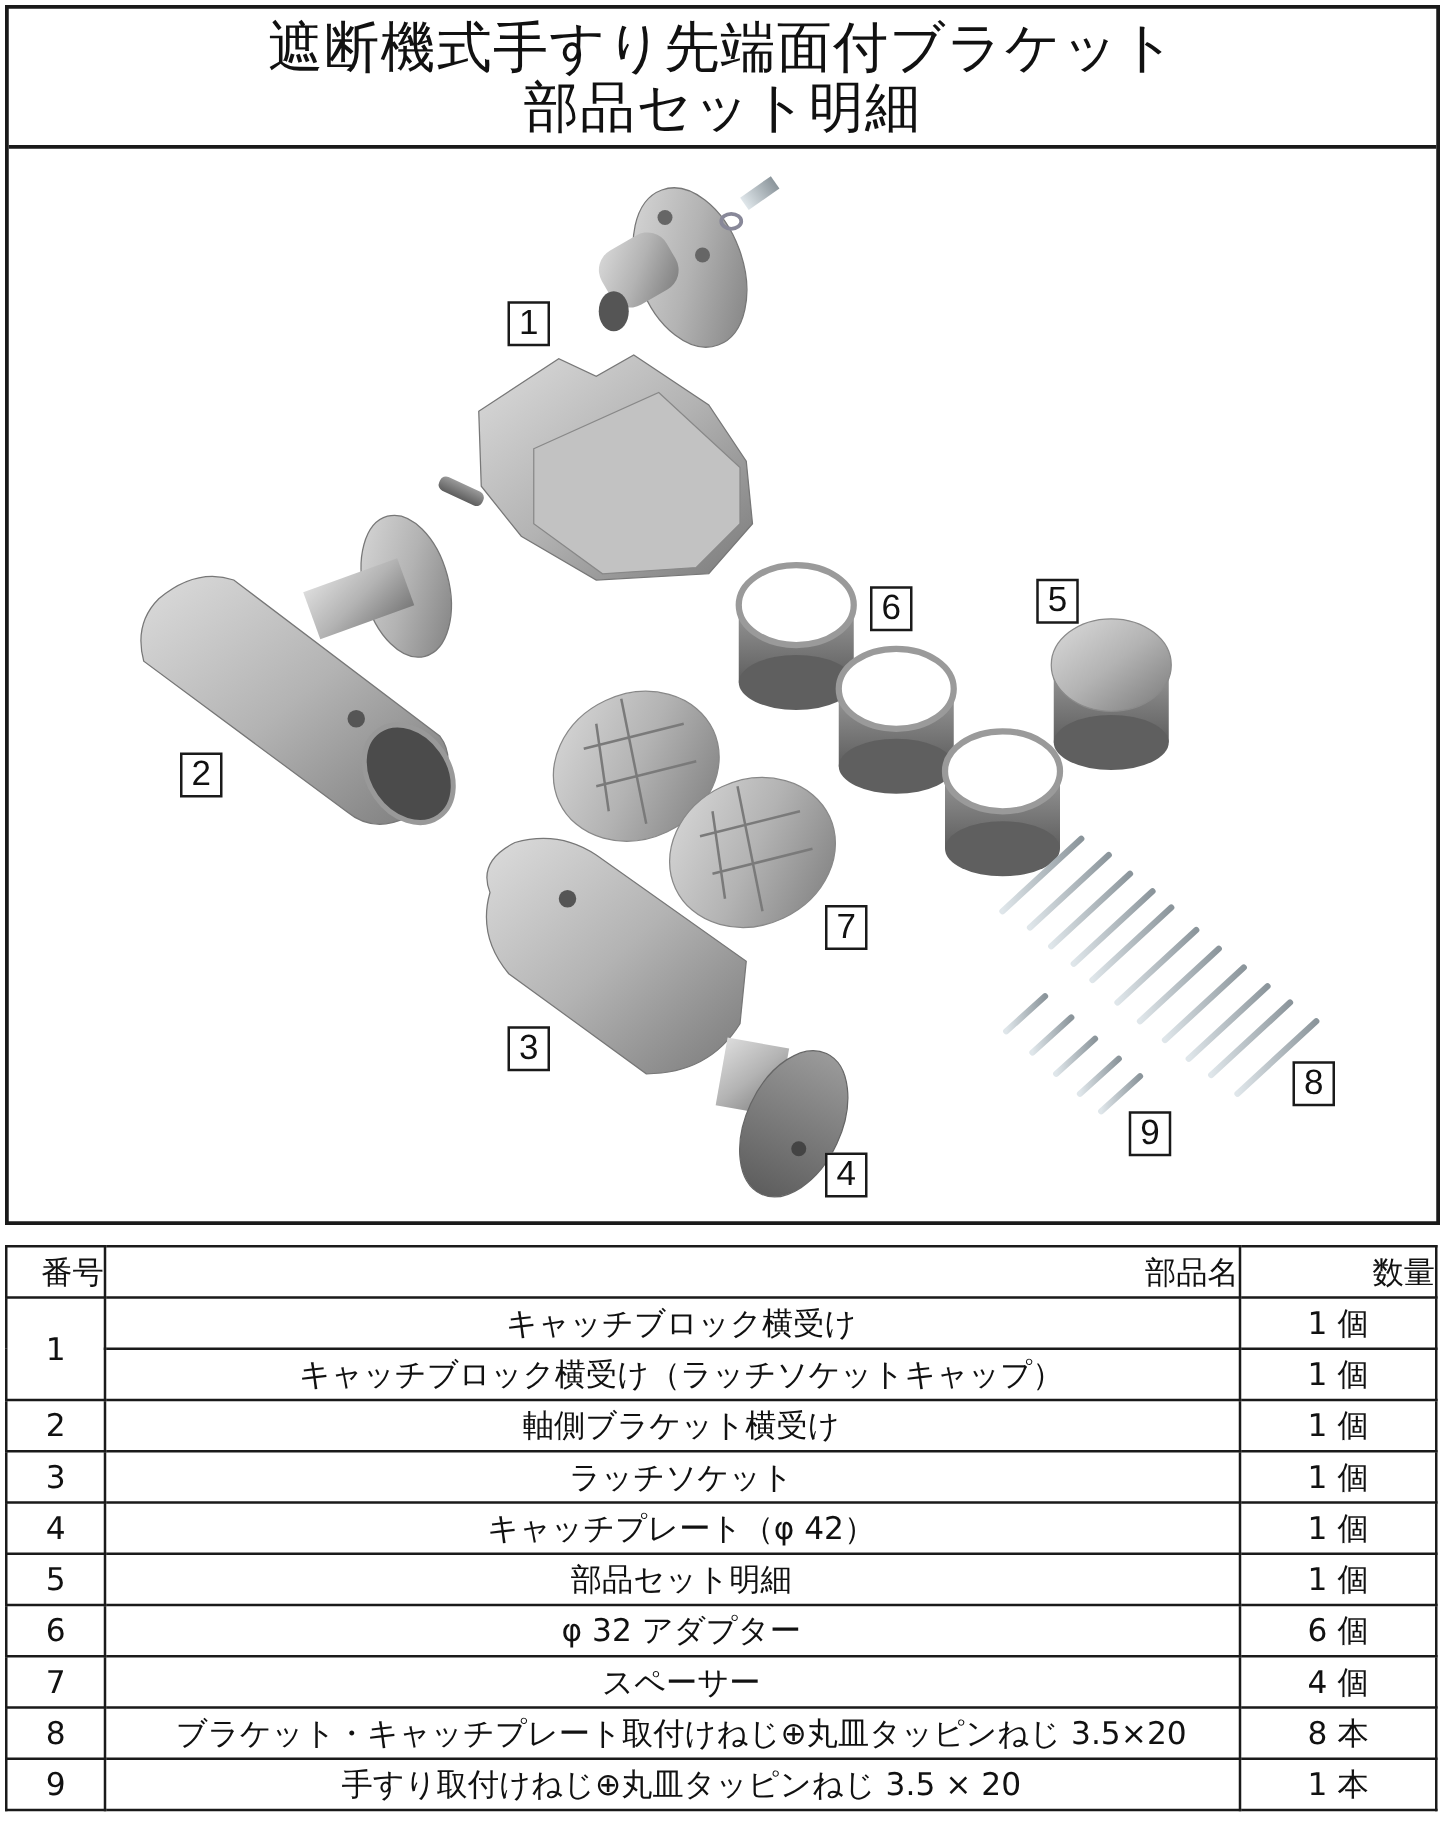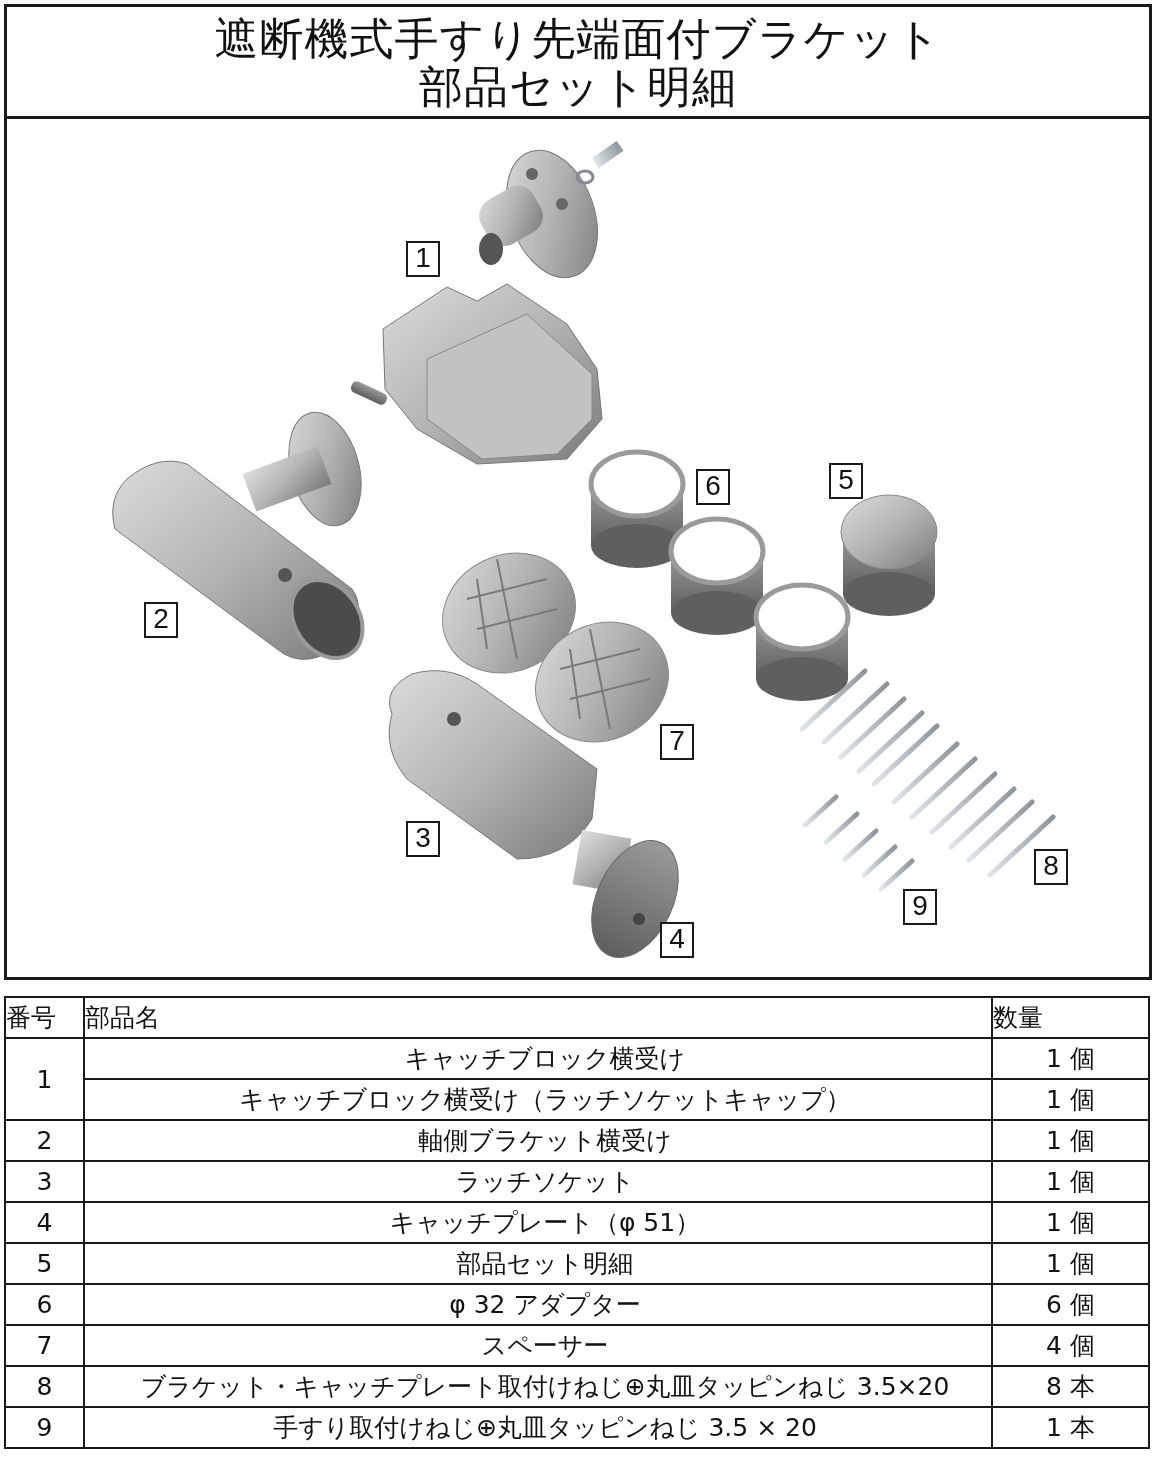--- a/index.html
+++ b/index.html
@@ -12,21 +12,21 @@
   .title-line { font-size: 44px; line-height: 48px; letter-spacing: 1px; }
   .title-line.l1 { margin-top: 8px; }
   .illus { position: absolute; left: 0; top: 112px; width: 1142px; height: 858px; }
   .label { position: absolute; border: 2px solid #1a1a1a; background: #fff;
            font-size: 28px; line-height: 30px; width: 30px; height: 32px;
            text-align: center; font-family: "Liberation Sans", sans-serif; }
   table.parts { position: absolute; left: 4px; top: 996px; width: 1146px;
                 border-collapse: collapse; table-layout: fixed; }
   table.parts td, table.parts th { border: 2px solid #1a1a1a; height: 39px;
                 font-size: 25px; font-weight: normal; padding: 0; }
-  table.parts th { text-align: left; }
+  table.parts th { text-align: right; }
   .c-no { width: 77px; text-align: center; }
   .c-name { text-align: center; padding-left: 14px !important; white-space: nowrap; }
   .c-qty { width: 155px; text-align: center; margin-left: 35px; }
   svg { display: block; }
 </style>
 </head>
 <body>
 
 <div class="frame">
   <div class="title-area">
@@ -173,21 +173,21 @@
     <td class="c-name">軸側ブラケット横受け</td>
     <td class="c-qty">1 個</td>
   </tr>
   <tr>
     <td class="c-no">3</td>
     <td class="c-name">ラッチソケット</td>
     <td class="c-qty">1 個</td>
   </tr>
   <tr>
     <td class="c-no">4</td>
-    <td class="c-name">キャッチプレート（φ 51）</td>
+    <td class="c-name">キャッチプレート（φ 42）</td>
     <td class="c-qty">1 個</td>
   </tr>
   <tr>
     <td class="c-no">5</td>
     <td class="c-name">部品セット明細</td>
     <td class="c-qty">1 個</td>
   </tr>
   <tr>
     <td class="c-no">6</td>
     <td class="c-name">φ 32 アダプター</td>

